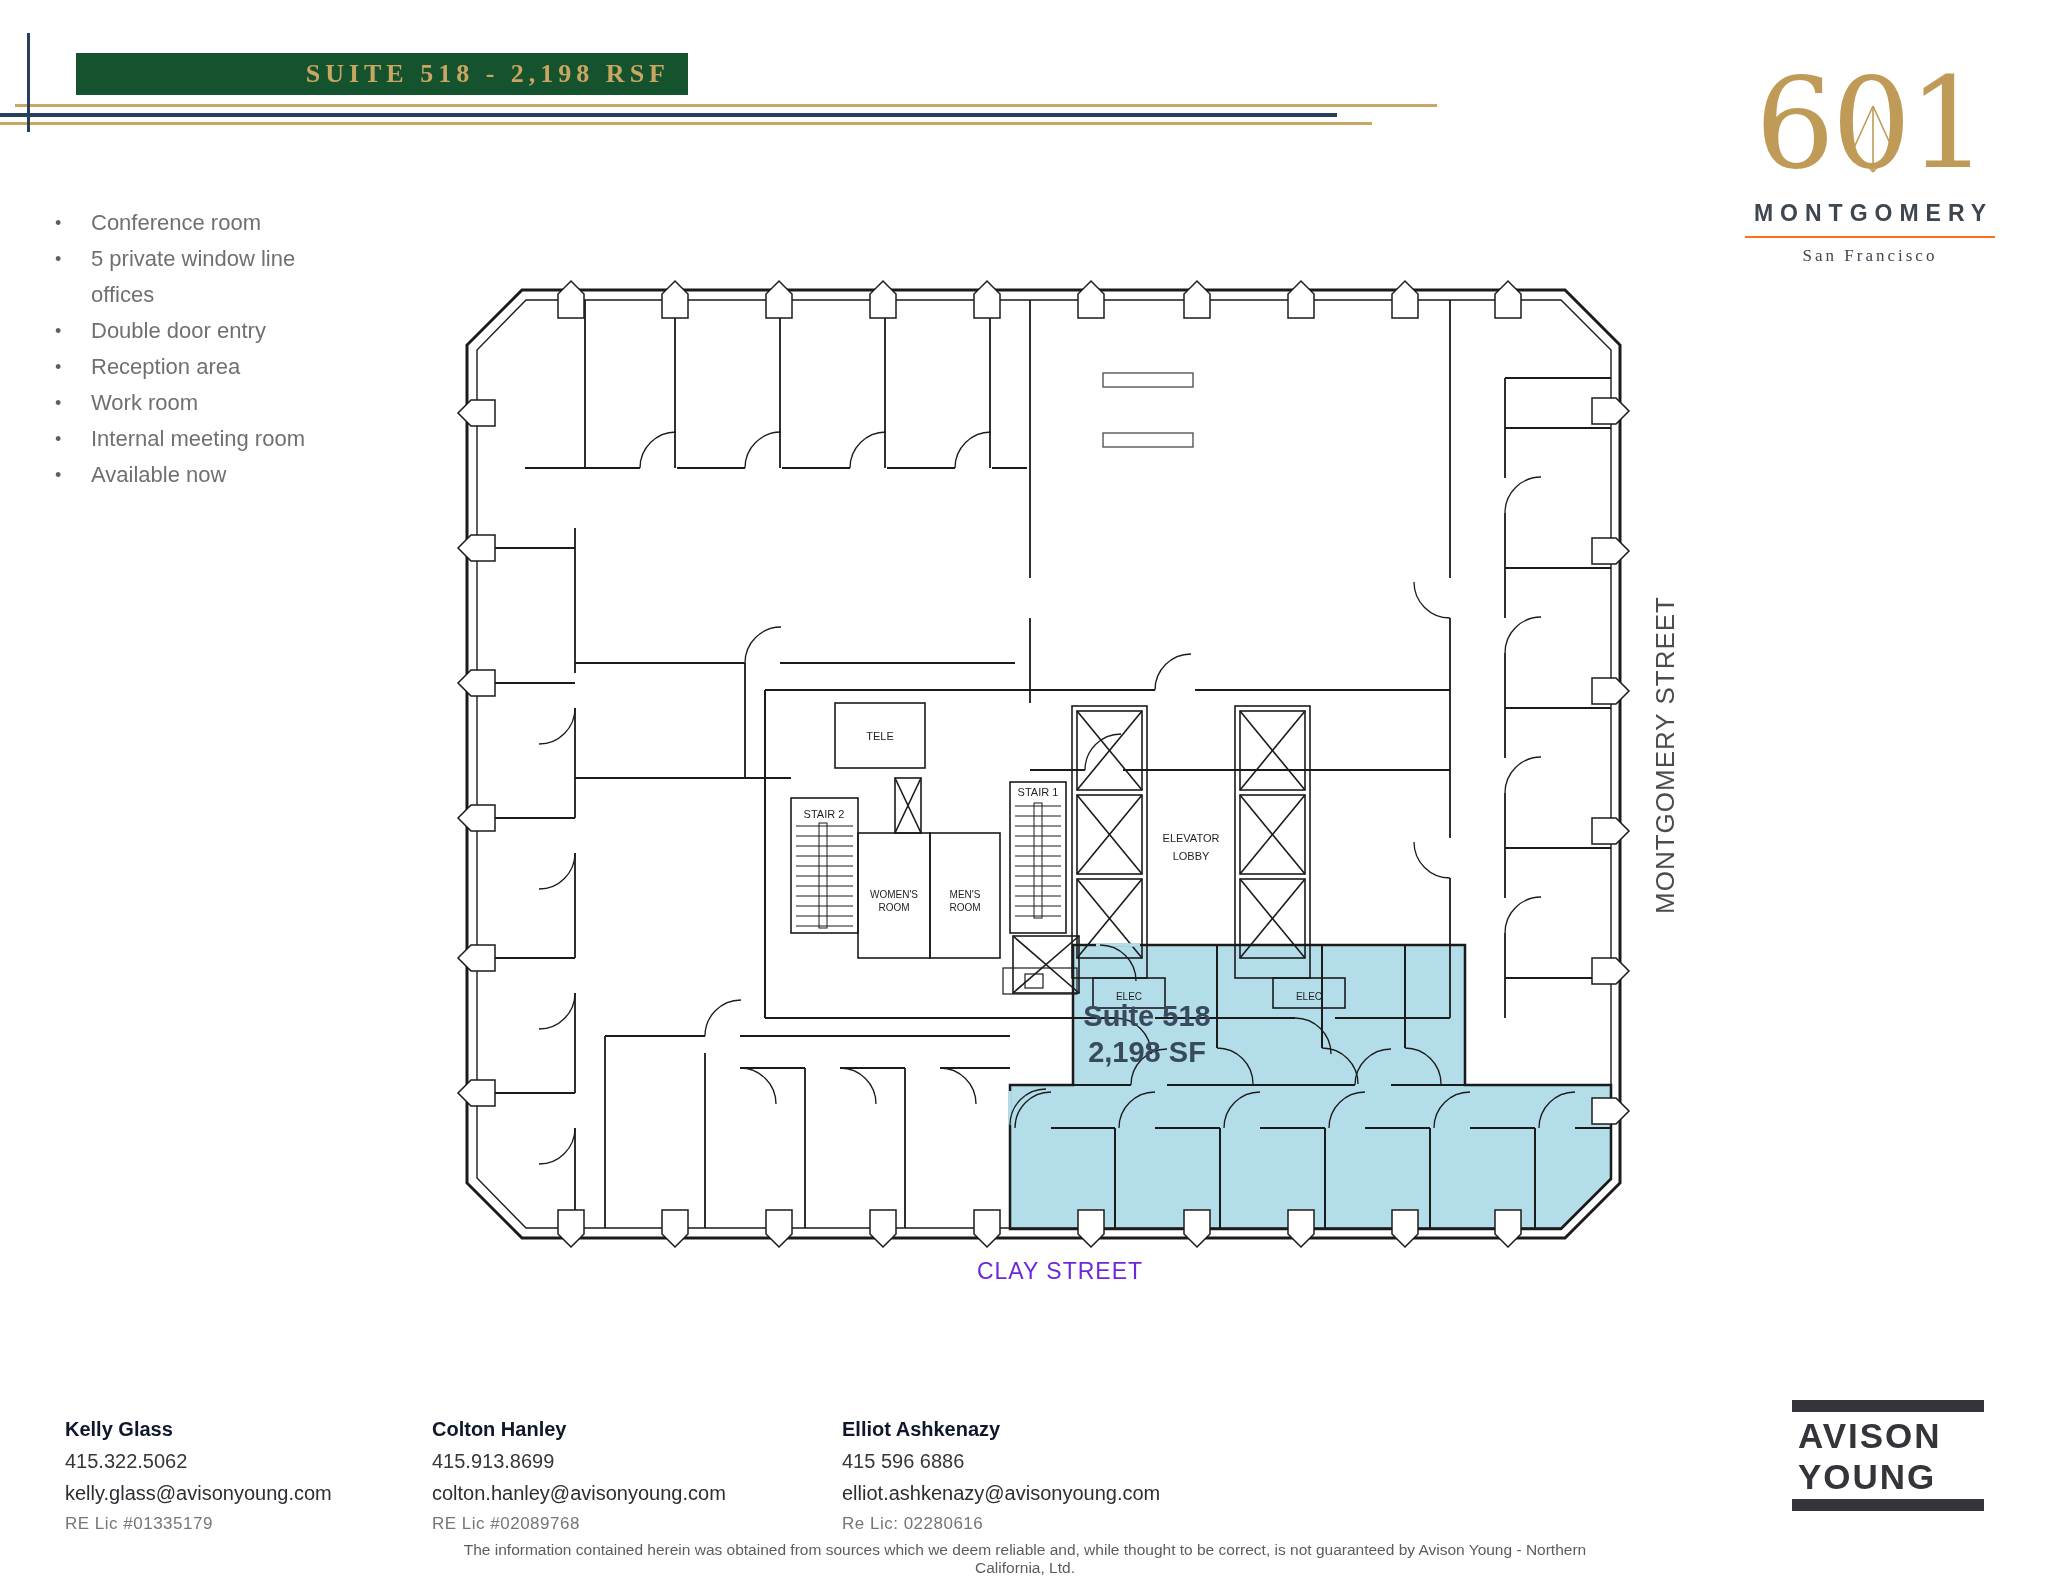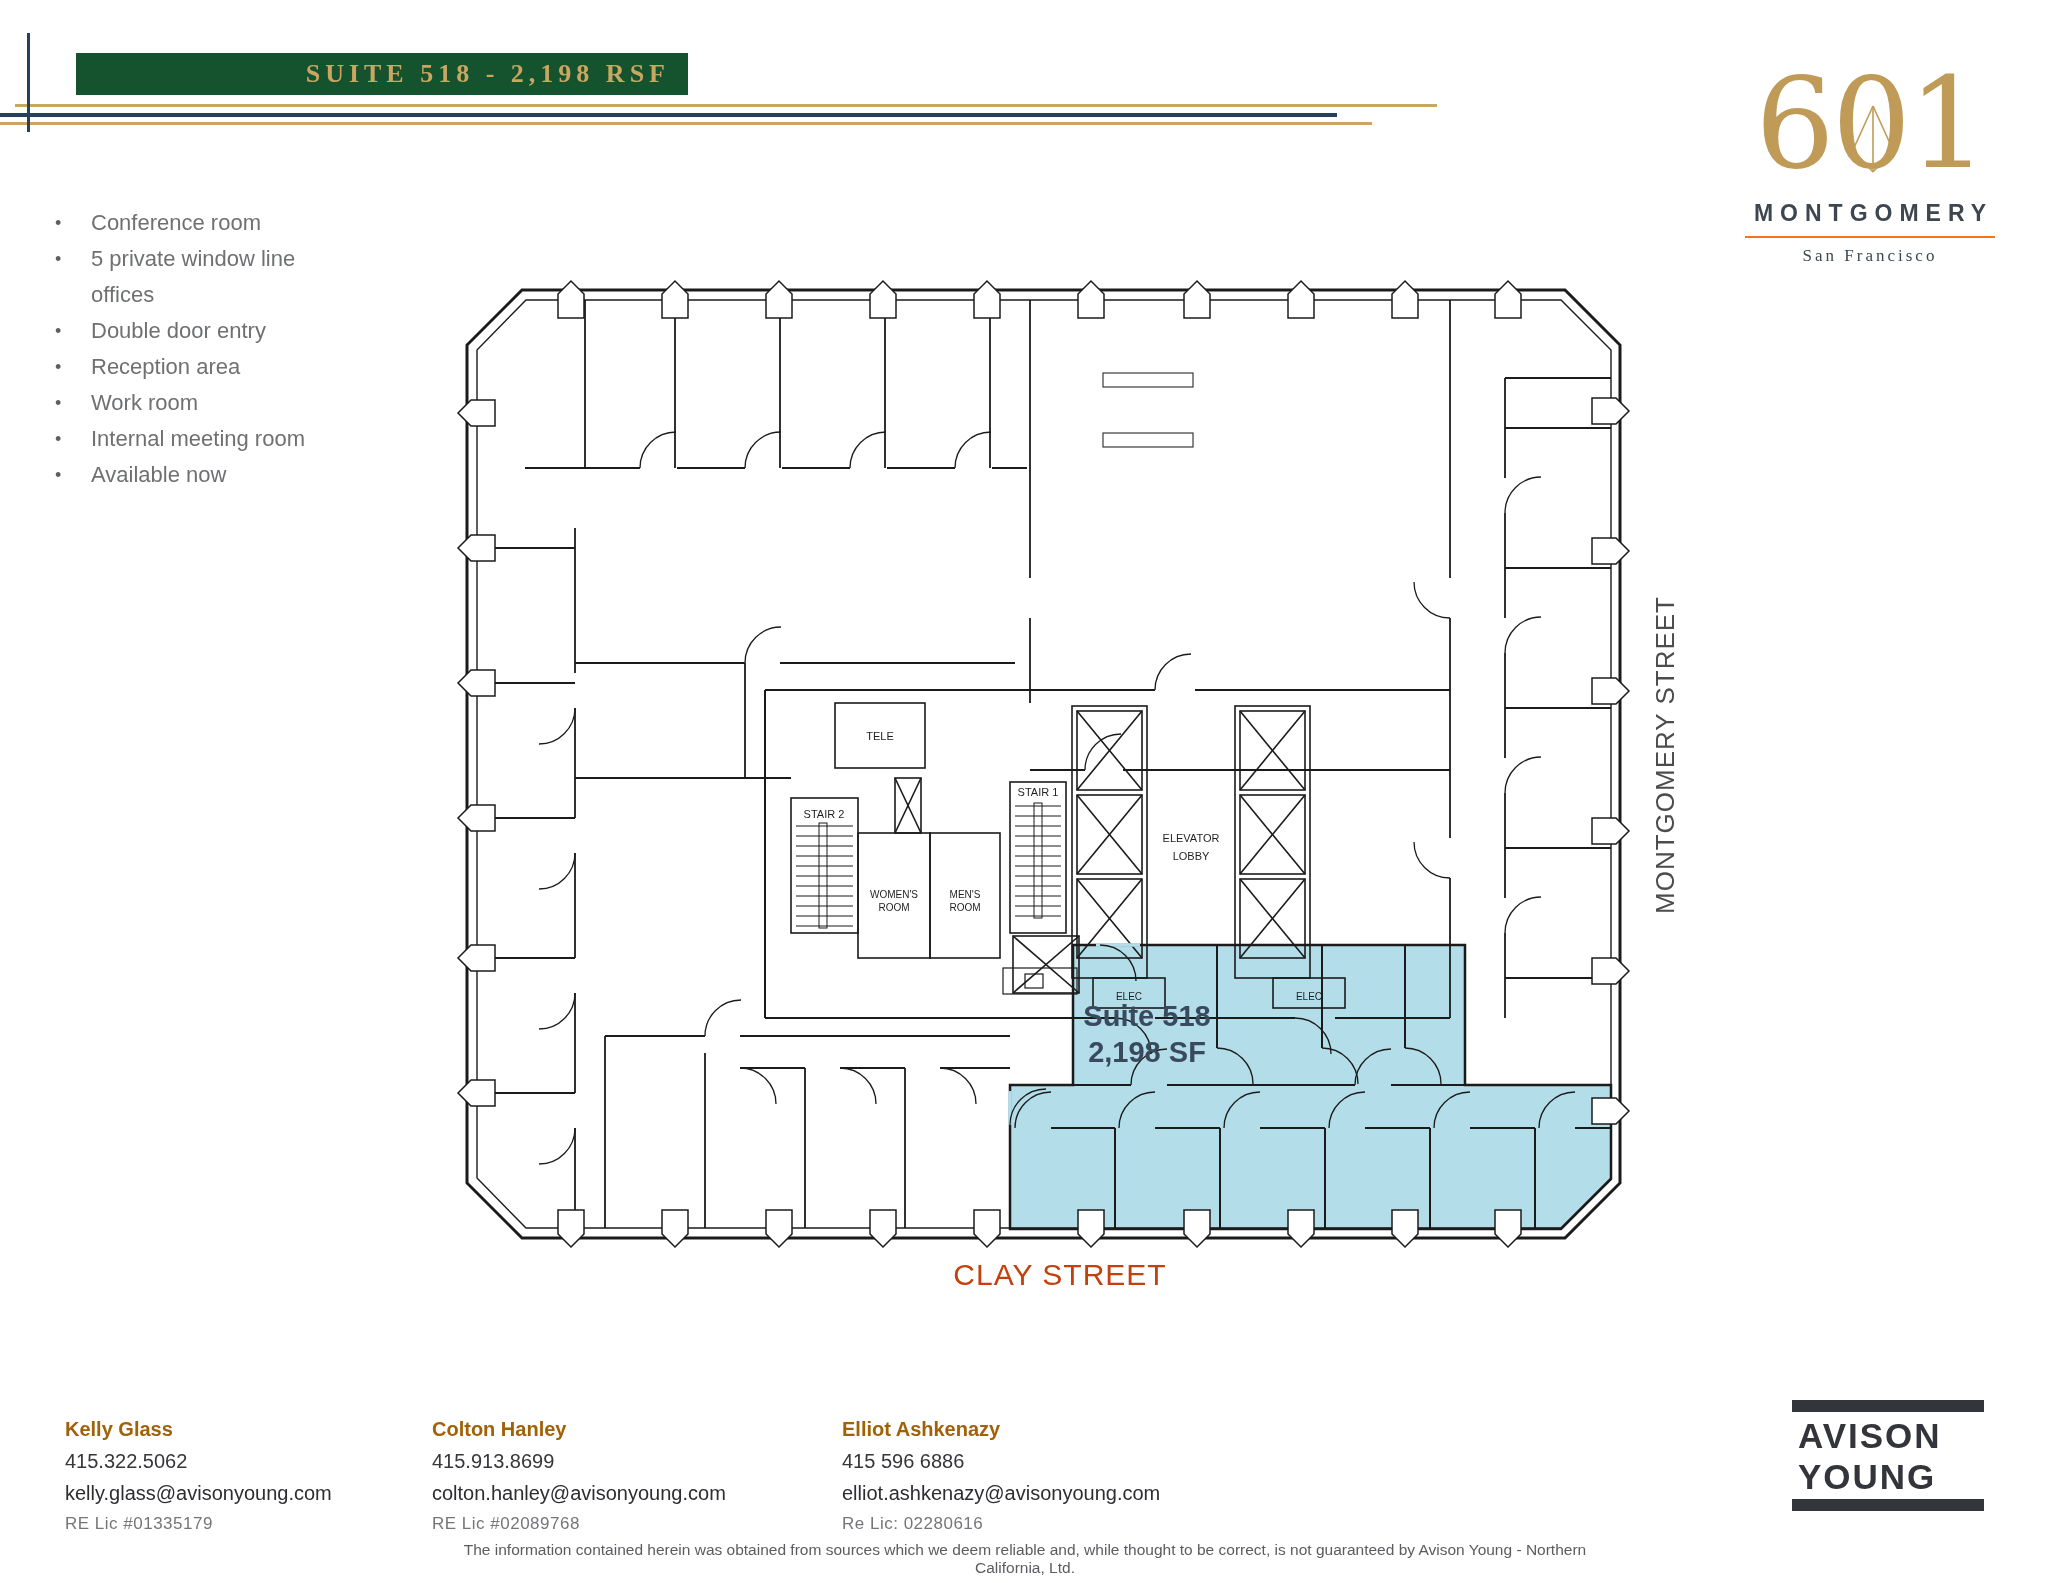--- a/index.html
+++ b/index.html
@@ -23,25 +23,25 @@
 
   
   .features { left:55px; top:205px; width:300px; list-style:none; }
   .features li { display:flex; align-items:flex-start; }
   .features .bullet { width:16px; margin-right:20px; color:#5f5f5f; font-size:18px; line-height:36px; }
   .features .ftext { font-size:22px; color:#6f7072; line-height:36px; width:252px; }
 
   
   .plan { left:455px; top:278px; }
   .street-v { left:1665px; top:755px; transform:translate(-50%,-50%) rotate(-90deg); white-space:nowrap; font-size:26px; color:#4c4c4c; letter-spacing:1px; }
-  .street-h { left:1060px; top:1258px; transform:translateX(-50%); white-space:nowrap; font-size:30px; color:#c2410c; letter-spacing:1px; }
+  .street-h { left:1060px; top:1258px; transform:translateX(-50%); white-space:nowrap; font-size:23px; color:#6d28d9; letter-spacing:1px; }
 
   
   .contact { width:360px; }
-  .contact .cname { font-size:20px; font-weight:bold; color:#a16207; margin-bottom:9px; }
+  .contact .cname { font-size:20px; font-weight:bold; color:#0f172a; margin-bottom:9px; }
   .contact .cphone { font-size:20px; color:#36363b; margin-bottom:9px; }
   .contact .cemail { font-size:20px; font-weight:normal; color:#2d2d32; margin-bottom:9px; }
   .contact .clic { font-size:17px; color:#76767a; letter-spacing:0.5px; }
   .contact-1 { left:65px; top:1418px; }
   .contact-2 { left:432px; top:1418px; }
   .contact-3 { left:842px; top:1418px; }
 
   
   .ay-logo { left:1792px; top:1400px; width:192px; }
   .ay-bar { height:12px; background:#34353b; }

